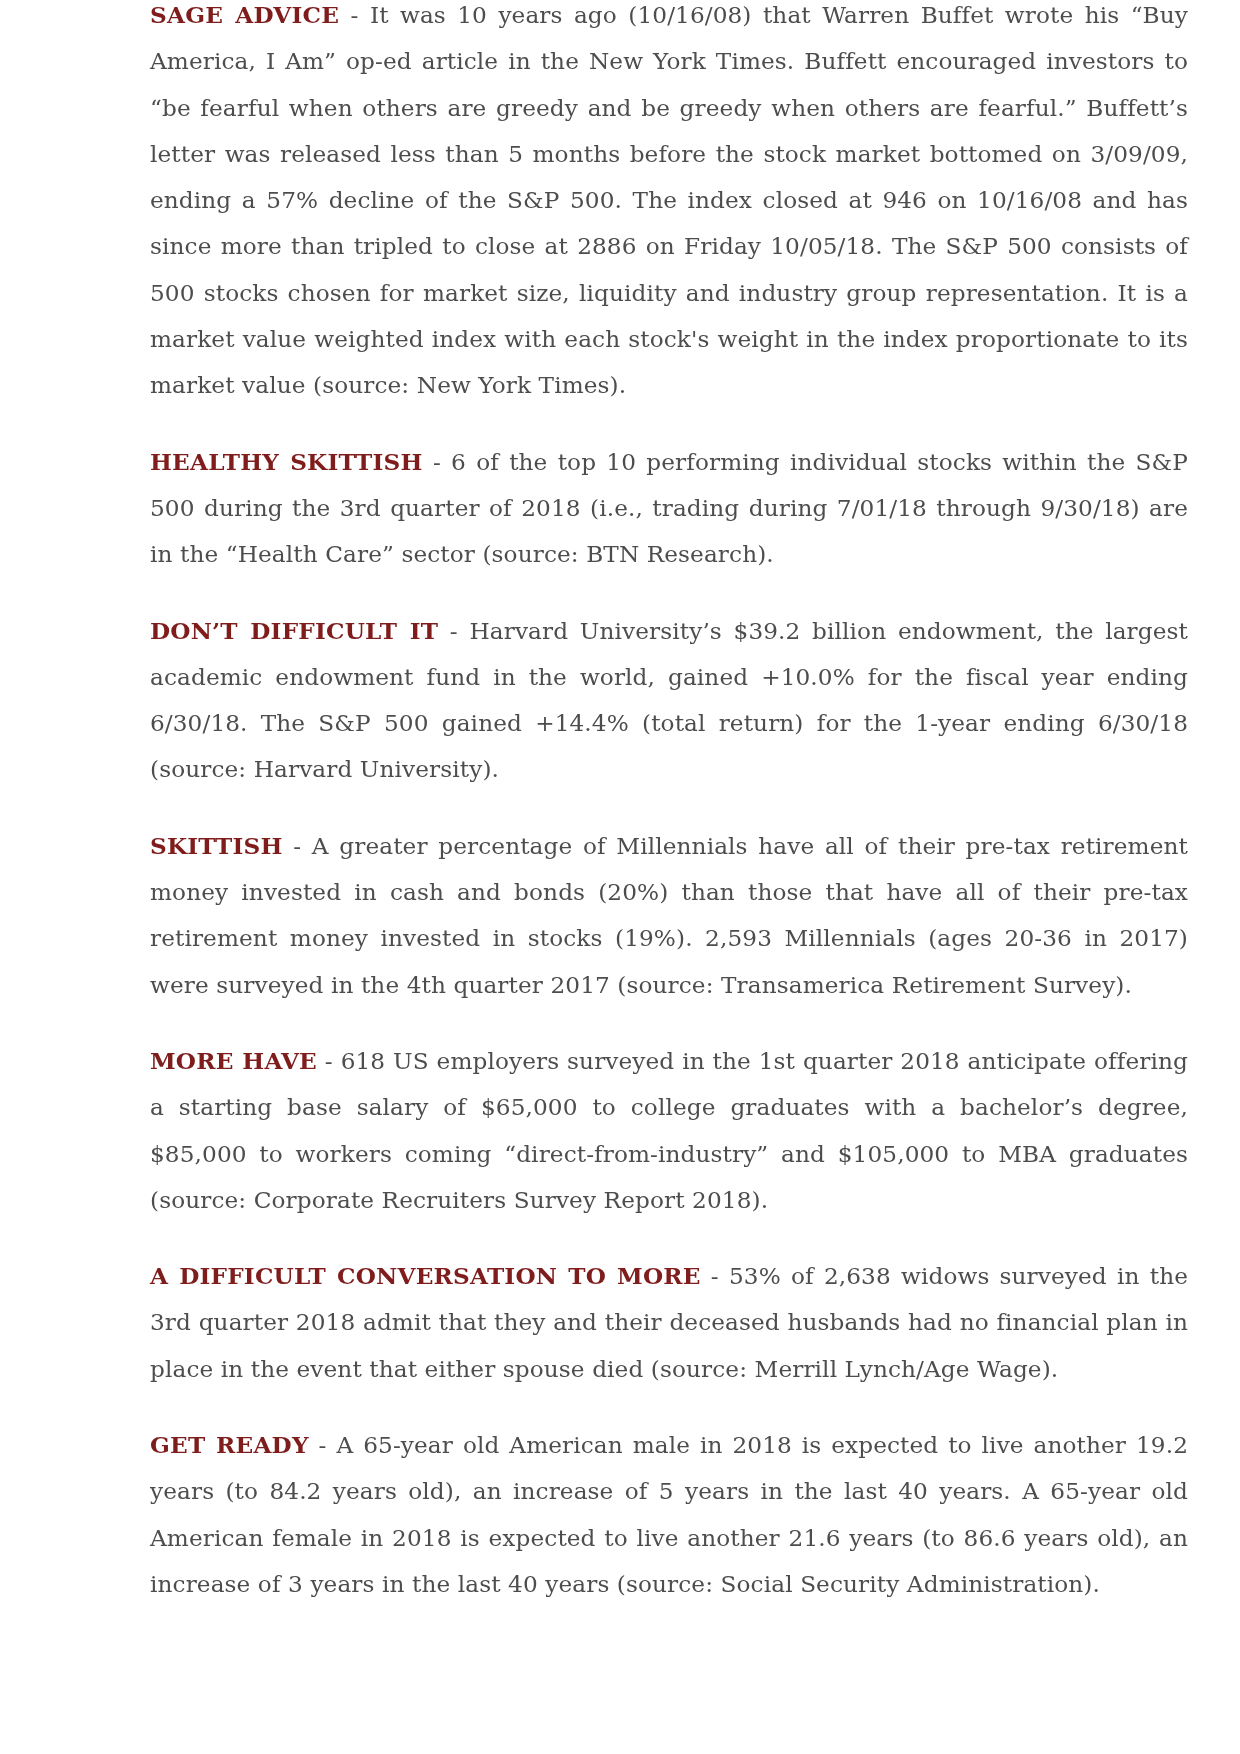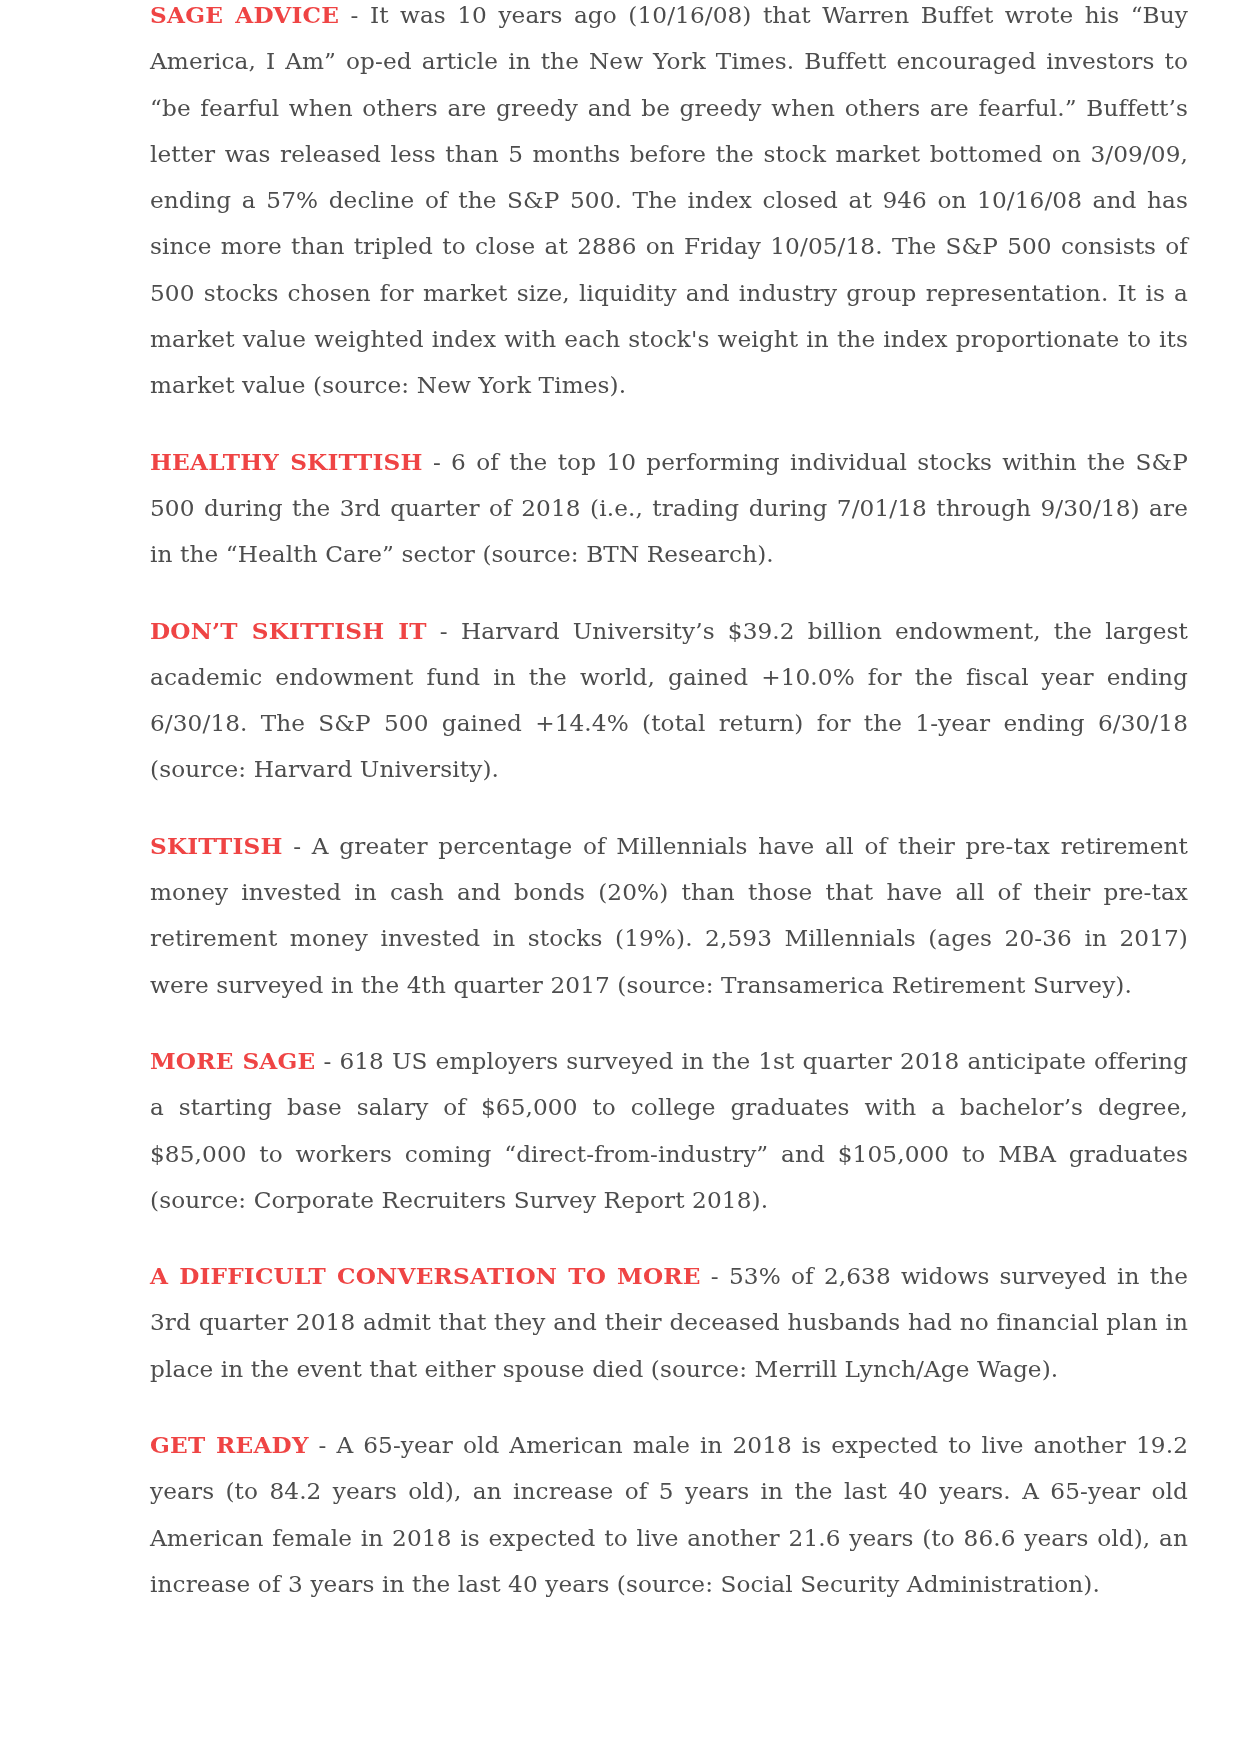--- a/index.html
+++ b/index.html
@@ -23,21 +23,21 @@
     line-height: 46.3px;
     color: #4d4d4d;
     letter-spacing: 0.1px;
   }
   .item {
     margin: 0 0 30px 0;
     text-align: justify;
     text-align-last: left;
   }
   .heading {
-    color: #ef4444;
+    color: #7f1d1d;
     font-weight: bold;
     letter-spacing: 0.2px;
   }
   .sep {
     color: #4d4d4d;
   }
 </style>
 </head>
 <body>
 
@@ -45,29 +45,29 @@
 
   <p class="item">
     <span class="heading">SAGE ADVICE</span><span class="sep"> - </span><span class="body">It was 10 years ago (10/16/08) that Warren Buffet wrote his “Buy America, I Am” op-ed article in the New York Times.  Buffett encouraged investors to “be fearful when others are greedy and be greedy when others are fearful.”  Buffett’s letter was released less than 5 months before the stock market bottomed on 3/09/09, ending a 57% decline of the S&amp;P 500.  The index closed at 946 on 10/16/08 and has since more than tripled to close at 2886 on Friday 10/05/18.  The S&amp;P 500 consists of 500 stocks chosen for market size, liquidity and industry group representation.  It is a market value weighted index with each stock's weight in the index proportionate to its market value (source: New York Times).</span>
   </p>
 
   <p class="item">
     <span class="heading">HEALTHY SKITTISH</span><span class="sep"> - </span><span class="body">6 of the top 10 performing individual stocks within the S&amp;P 500 during the 3rd quarter of 2018 (i.e., trading during 7/01/18 through 9/30/18) are in the “Health Care” sector (source: BTN Research).</span>
   </p>
 
   <p class="item">
-    <span class="heading">DON’T SKITTISH IT</span><span class="sep"> - </span><span class="body">Harvard University’s $39.2 billion endowment, the largest academic endowment fund in the world, gained +10.0% for the fiscal year ending 6/30/18.  The S&amp;P 500 gained +14.4% (total return) for the 1-year ending 6/30/18 (source: Harvard University).</span>
+    <span class="heading">DON’T DIFFICULT IT</span><span class="sep"> - </span><span class="body">Harvard University’s $39.2 billion endowment, the largest academic endowment fund in the world, gained +10.0% for the fiscal year ending 6/30/18.  The S&amp;P 500 gained +14.4% (total return) for the 1-year ending 6/30/18 (source: Harvard University).</span>
   </p>
 
   <p class="item">
     <span class="heading">SKITTISH</span><span class="sep"> - </span><span class="body">A greater percentage of Millennials have all of their pre-tax retirement money invested in cash and bonds (20%) than those that have all of their pre-tax retirement money invested in stocks (19%).  2,593 Millennials (ages 20-36 in 2017) were surveyed in the 4th quarter 2017 (source: Transamerica Retirement Survey).</span>
   </p>
 
   <p class="item">
-    <span class="heading">MORE SAGE</span><span class="sep"> - </span><span class="body">618 US employers surveyed in the 1st quarter 2018 anticipate offering a starting base salary of $65,000 to college graduates with a bachelor’s degree, $85,000 to workers coming “direct-from-industry” and $105,000 to MBA graduates (source: Corporate Recruiters Survey Report 2018).</span>
+    <span class="heading">MORE HAVE</span><span class="sep"> - </span><span class="body">618 US employers surveyed in the 1st quarter 2018 anticipate offering a starting base salary of $65,000 to college graduates with a bachelor’s degree, $85,000 to workers coming “direct-from-industry” and $105,000 to MBA graduates (source: Corporate Recruiters Survey Report 2018).</span>
   </p>
 
   <p class="item">
     <span class="heading">A DIFFICULT CONVERSATION TO MORE</span><span class="sep"> - </span><span class="body">53% of 2,638 widows surveyed in the 3rd quarter 2018 admit that they and their deceased husbands had no financial plan in place in the event that either spouse died (source: Merrill Lynch/Age Wage).</span>
   </p>
 
   <p class="item">
     <span class="heading">GET READY</span><span class="sep"> - </span><span class="body">A 65-year old American male in 2018 is expected to live another 19.2 years (to 84.2 years old), an increase of 5 years in the last 40 years.  A 65-year old American female in 2018 is expected to live another 21.6 years (to 86.6 years old), an increase of 3 years in the last 40 years (source: Social Security Administration).</span>
   </p>
 

